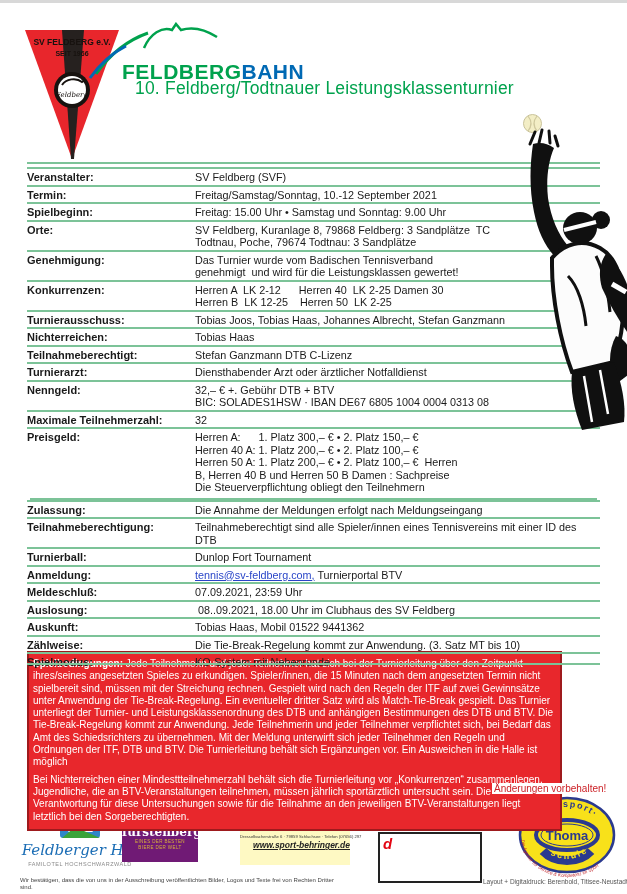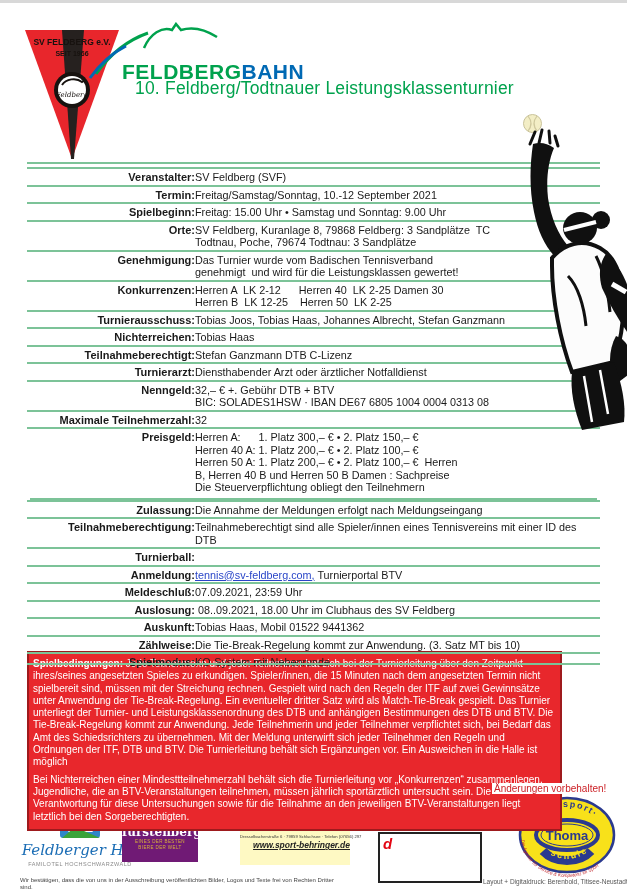--- a/index.html
+++ b/index.html
@@ -9,21 +9,21 @@
   .topbar{left:0;top:0;width:627px;height:3px;background:#d8d8d8;}
 
   
   .bahn-text{left:122px;top:60px;font-size:21px;font-weight:bold;letter-spacing:.5px;white-space:nowrap;}
   .bahn-text .g{color:#00a24d;} .bahn-text .b{color:#0069b4;}
   .doc-title{left:135px;top:78px;font-size:17.5px;color:#00a24d;white-space:nowrap;letter-spacing:.2px;}
 
   
   .info-table{left:27px;top:162px;width:573px;border-top:2px solid #7cc398;padding-top:3px;z-index:2;}
   .row{display:flex;border-top:2px solid #7cc398;padding:2px 0 1px;position:relative;}
-  .row .label{flex:0 0 168px;font-weight:bold;font-size:11px;line-height:12.5px;text-align:right;}
+  .row .label{flex:0 0 168px;font-weight:bold;font-size:11px;line-height:12.5px;}
   .row .value{flex:1;font-size:10.8px;line-height:12.5px;white-space:pre-wrap;}
   .row.dbl{margin-top:5px;box-shadow:0 -5px 0 -3px #7cc398;}
   .row.gap{}
   .strike-line{position:absolute;left:0;right:0;top:9px;height:2px;background:#7cc398;}
   .email-link{color:#2a46c8;text-decoration:underline;}
 
   
   .redbox{left:27px;top:651px;width:535px;box-sizing:border-box;background:#e8272c;
           border:2px solid #9e1a1d;color:#fff;padding:5px 4px 6px;z-index:1;}
   .redbox p{margin:0;font-size:10px;line-height:12.3px;}
@@ -180,20 +180,21 @@
       <div class="value">Die Annahme der Meldungen erfolgt nach Meldungseingang</div>
     </div>
 
     <div class="row">
       <div class="label">Teilnahmeberechtigung:</div>
       <div class="value">Teilnahmeberechtigt sind alle Spieler/innen eines Tennisvereins mit einer ID des DTB</div>
     </div>
 
     <div class="row">
       <div class="label">Turnierball:</div>
+      <div class="value">Dunlop Fort Tournament</div>
     </div>
 
     <div class="row">
       <div class="label">Anmeldung:</div>
       <div class="value"><span class="email-link">tennis@sv-feldberg.com,</span> Turnierportal BTV</div>
     </div>
 
     <div class="row">
       <div class="label">Meldeschluß:</div>
       <div class="value">07.09.2021, 23:59 Uhr</div>

